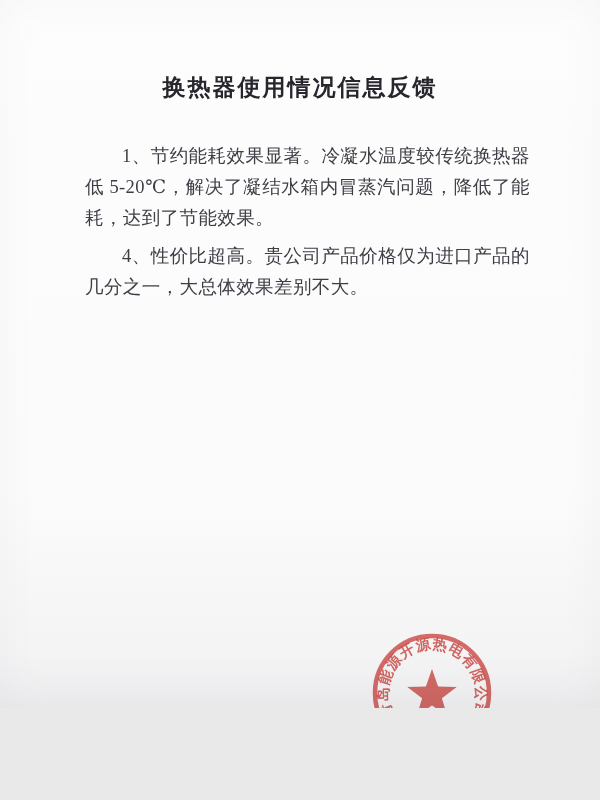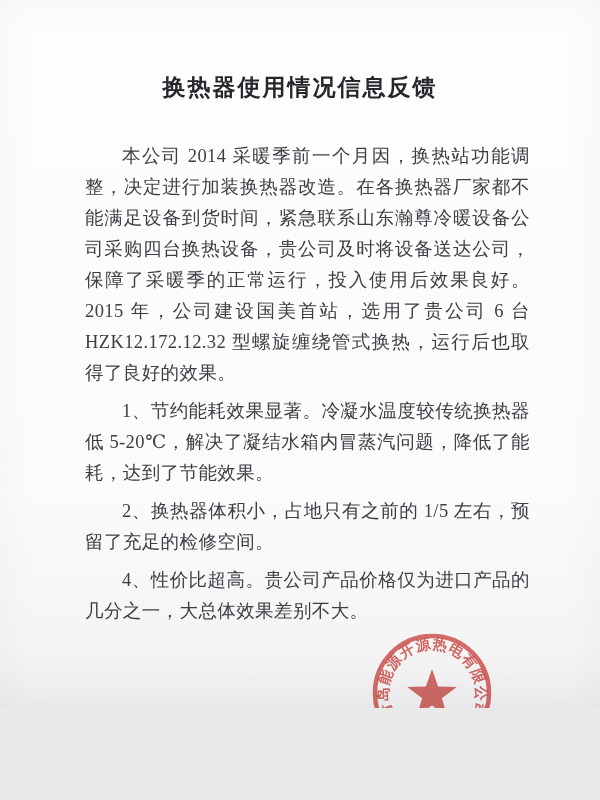--- a/index.html
+++ b/index.html
@@ -75,23 +75,21 @@
   }
 </style>
 </head>
 <body>
 
 <div class="page">
 
   <h1 class="doc-title">换热器使用情况信息反馈</h1>
 
   <div class="doc-body">
-    <p>本公司 2014 采暖季前一个月因，换热站功能调整，决定进行加装换热器改造。在各换热器厂家都不能满足设备到货时间，紧急联系山东瀚尊冷暖设备公司采购四台换热设备，贵公司及时将设备送达公司，保障了采暖季的正常运行，投入使用后效果良好。2015 年，公司建设国美首站，选用了贵公司 6 台 HZK12.172.12.32 型螺旋缠绕管式换热，运行后也取得了良好的效果。</p>
     <p>1、节约能耗效果显著。冷凝水温度较传统换热器低 5-20℃，解决了凝结水箱内冒蒸汽问题，降低了能耗，达到了节能效果。</p>
-    <p>2、换热器体积小，占地只有之前的 1/5 左右，预留了充足的检修空间。</p>
     <p>4、性价比超高。贵公司产品价格仅为进口产品的几分之一，大总体效果差别不大。</p>
   </div>
 
   <div class="signature-block">
     <div class="signature-company">青岛开源东部热力公司</div>
     <div class="signature-date">2017 年 11 月 3 日</div>
   </div>
 
   <svg class="seal" width="140" height="140" viewBox="0 0 140 140">
     <defs>

